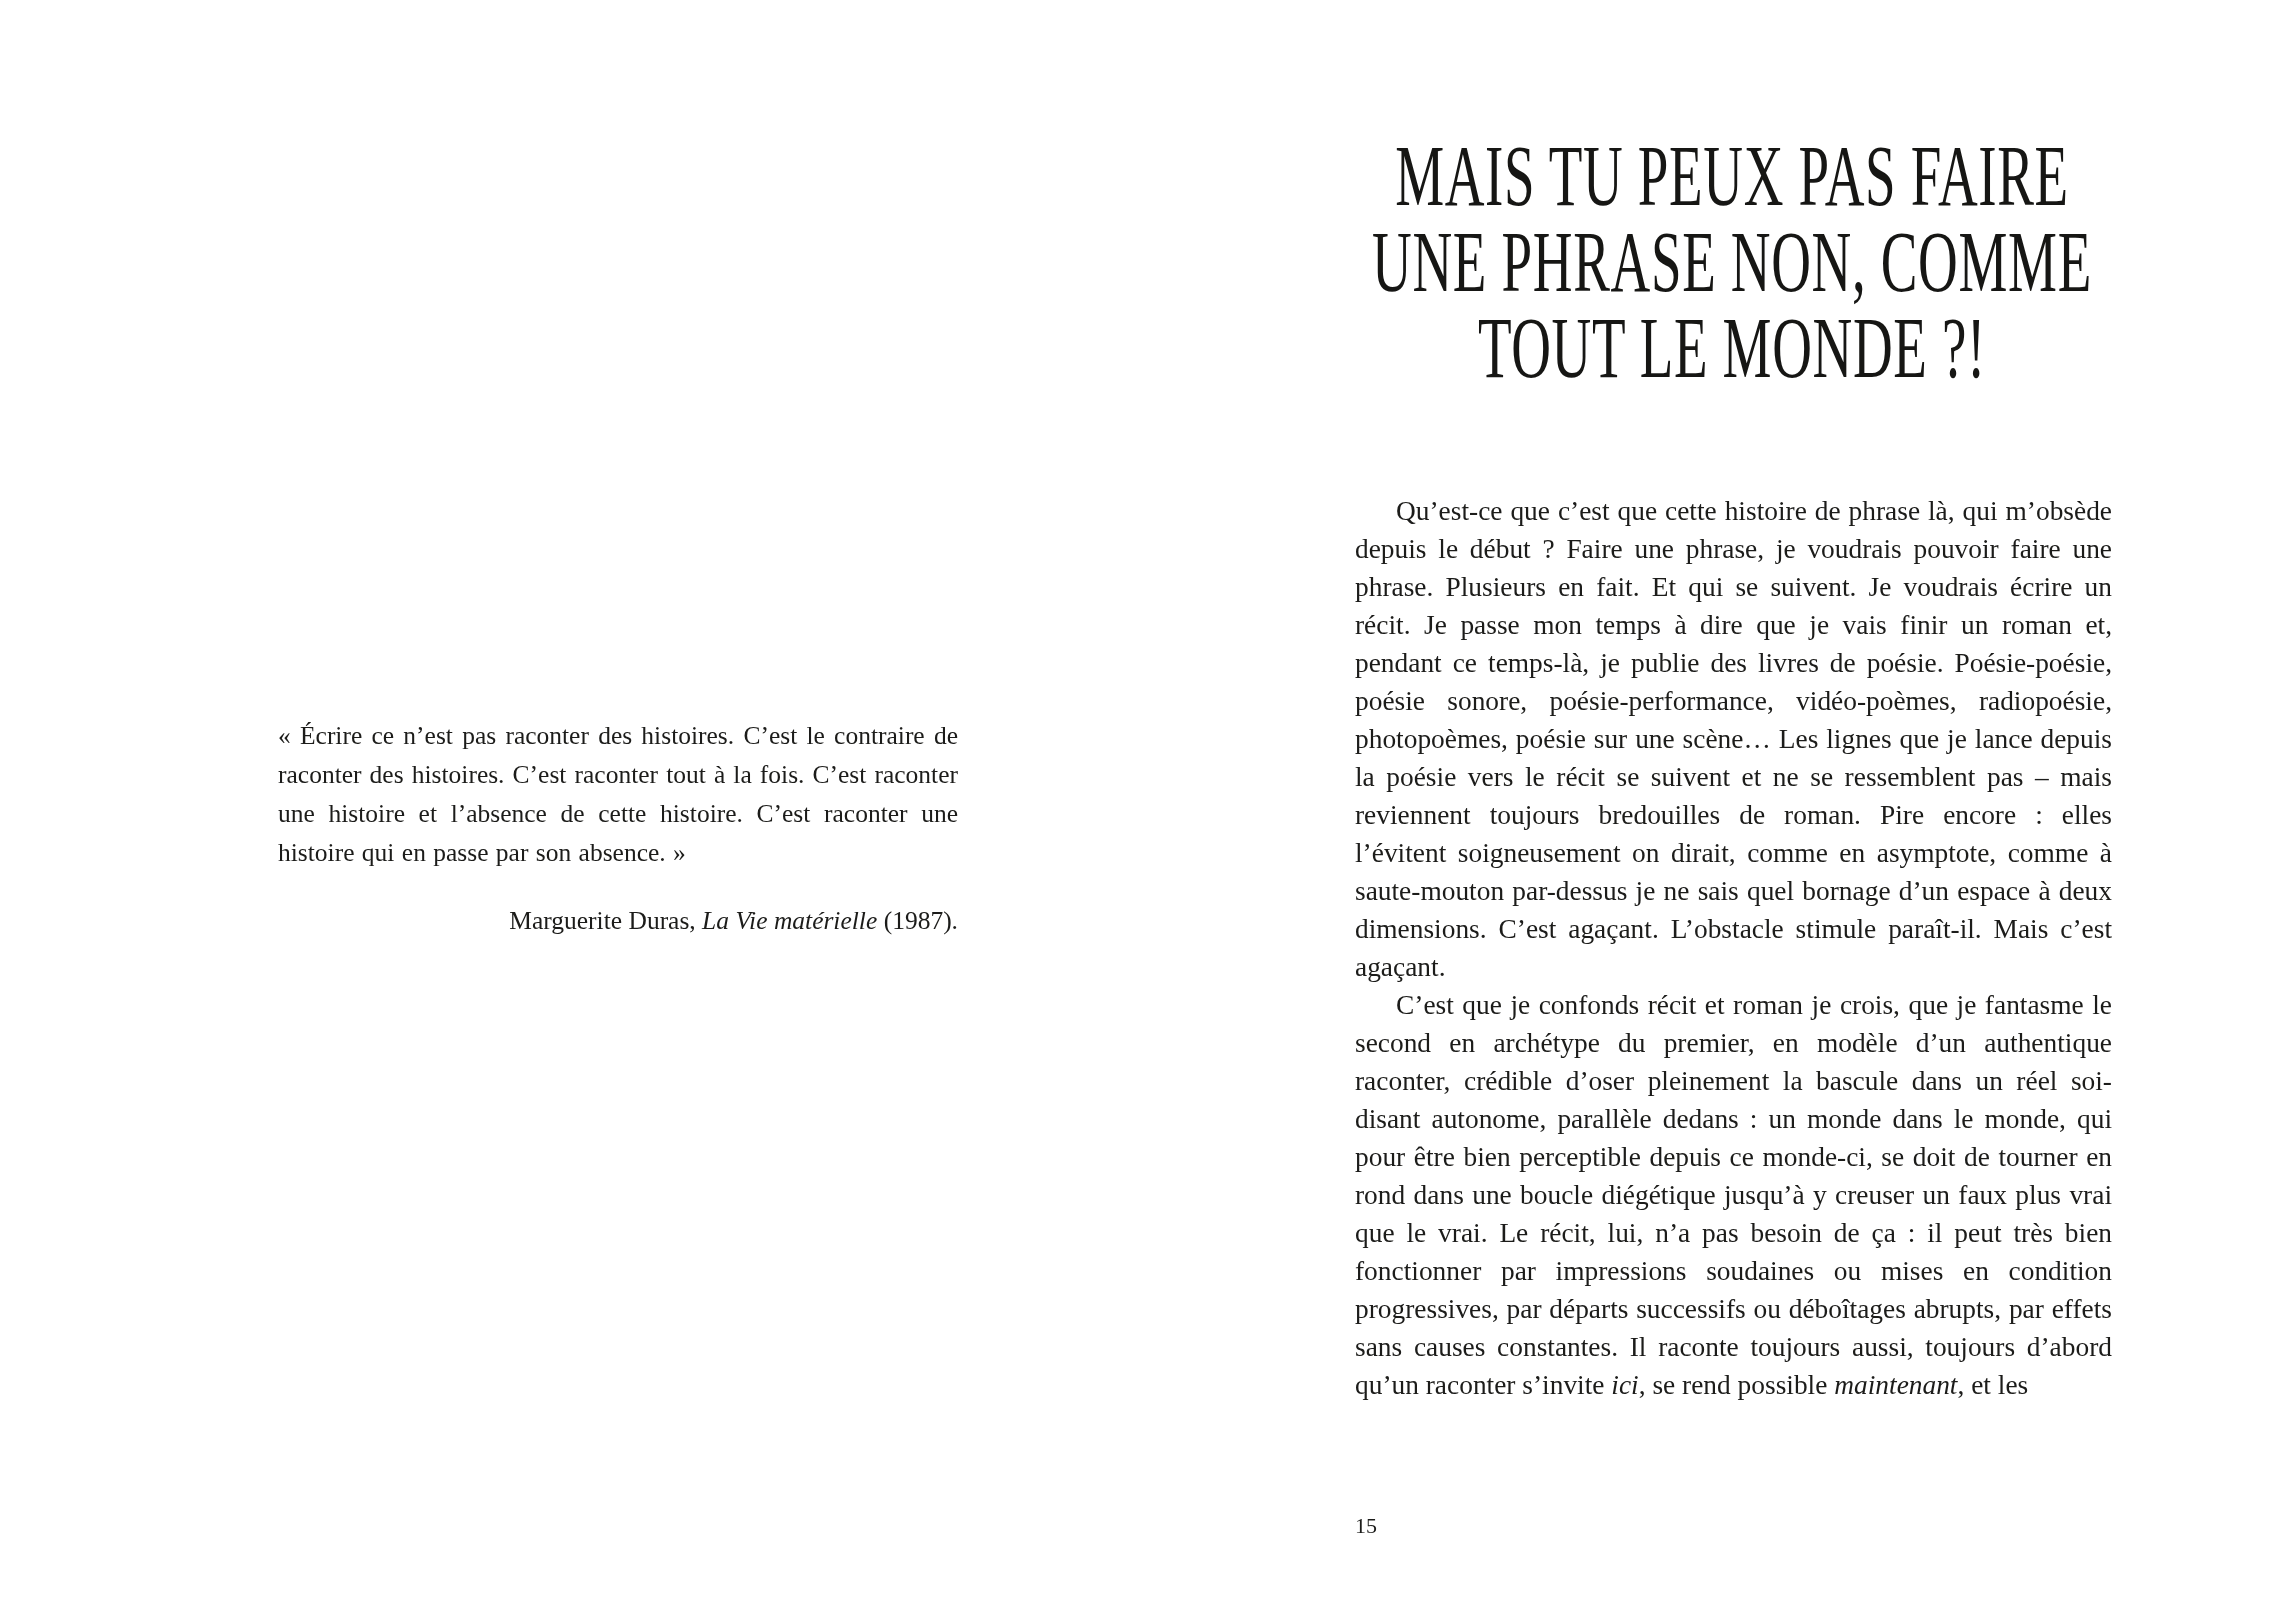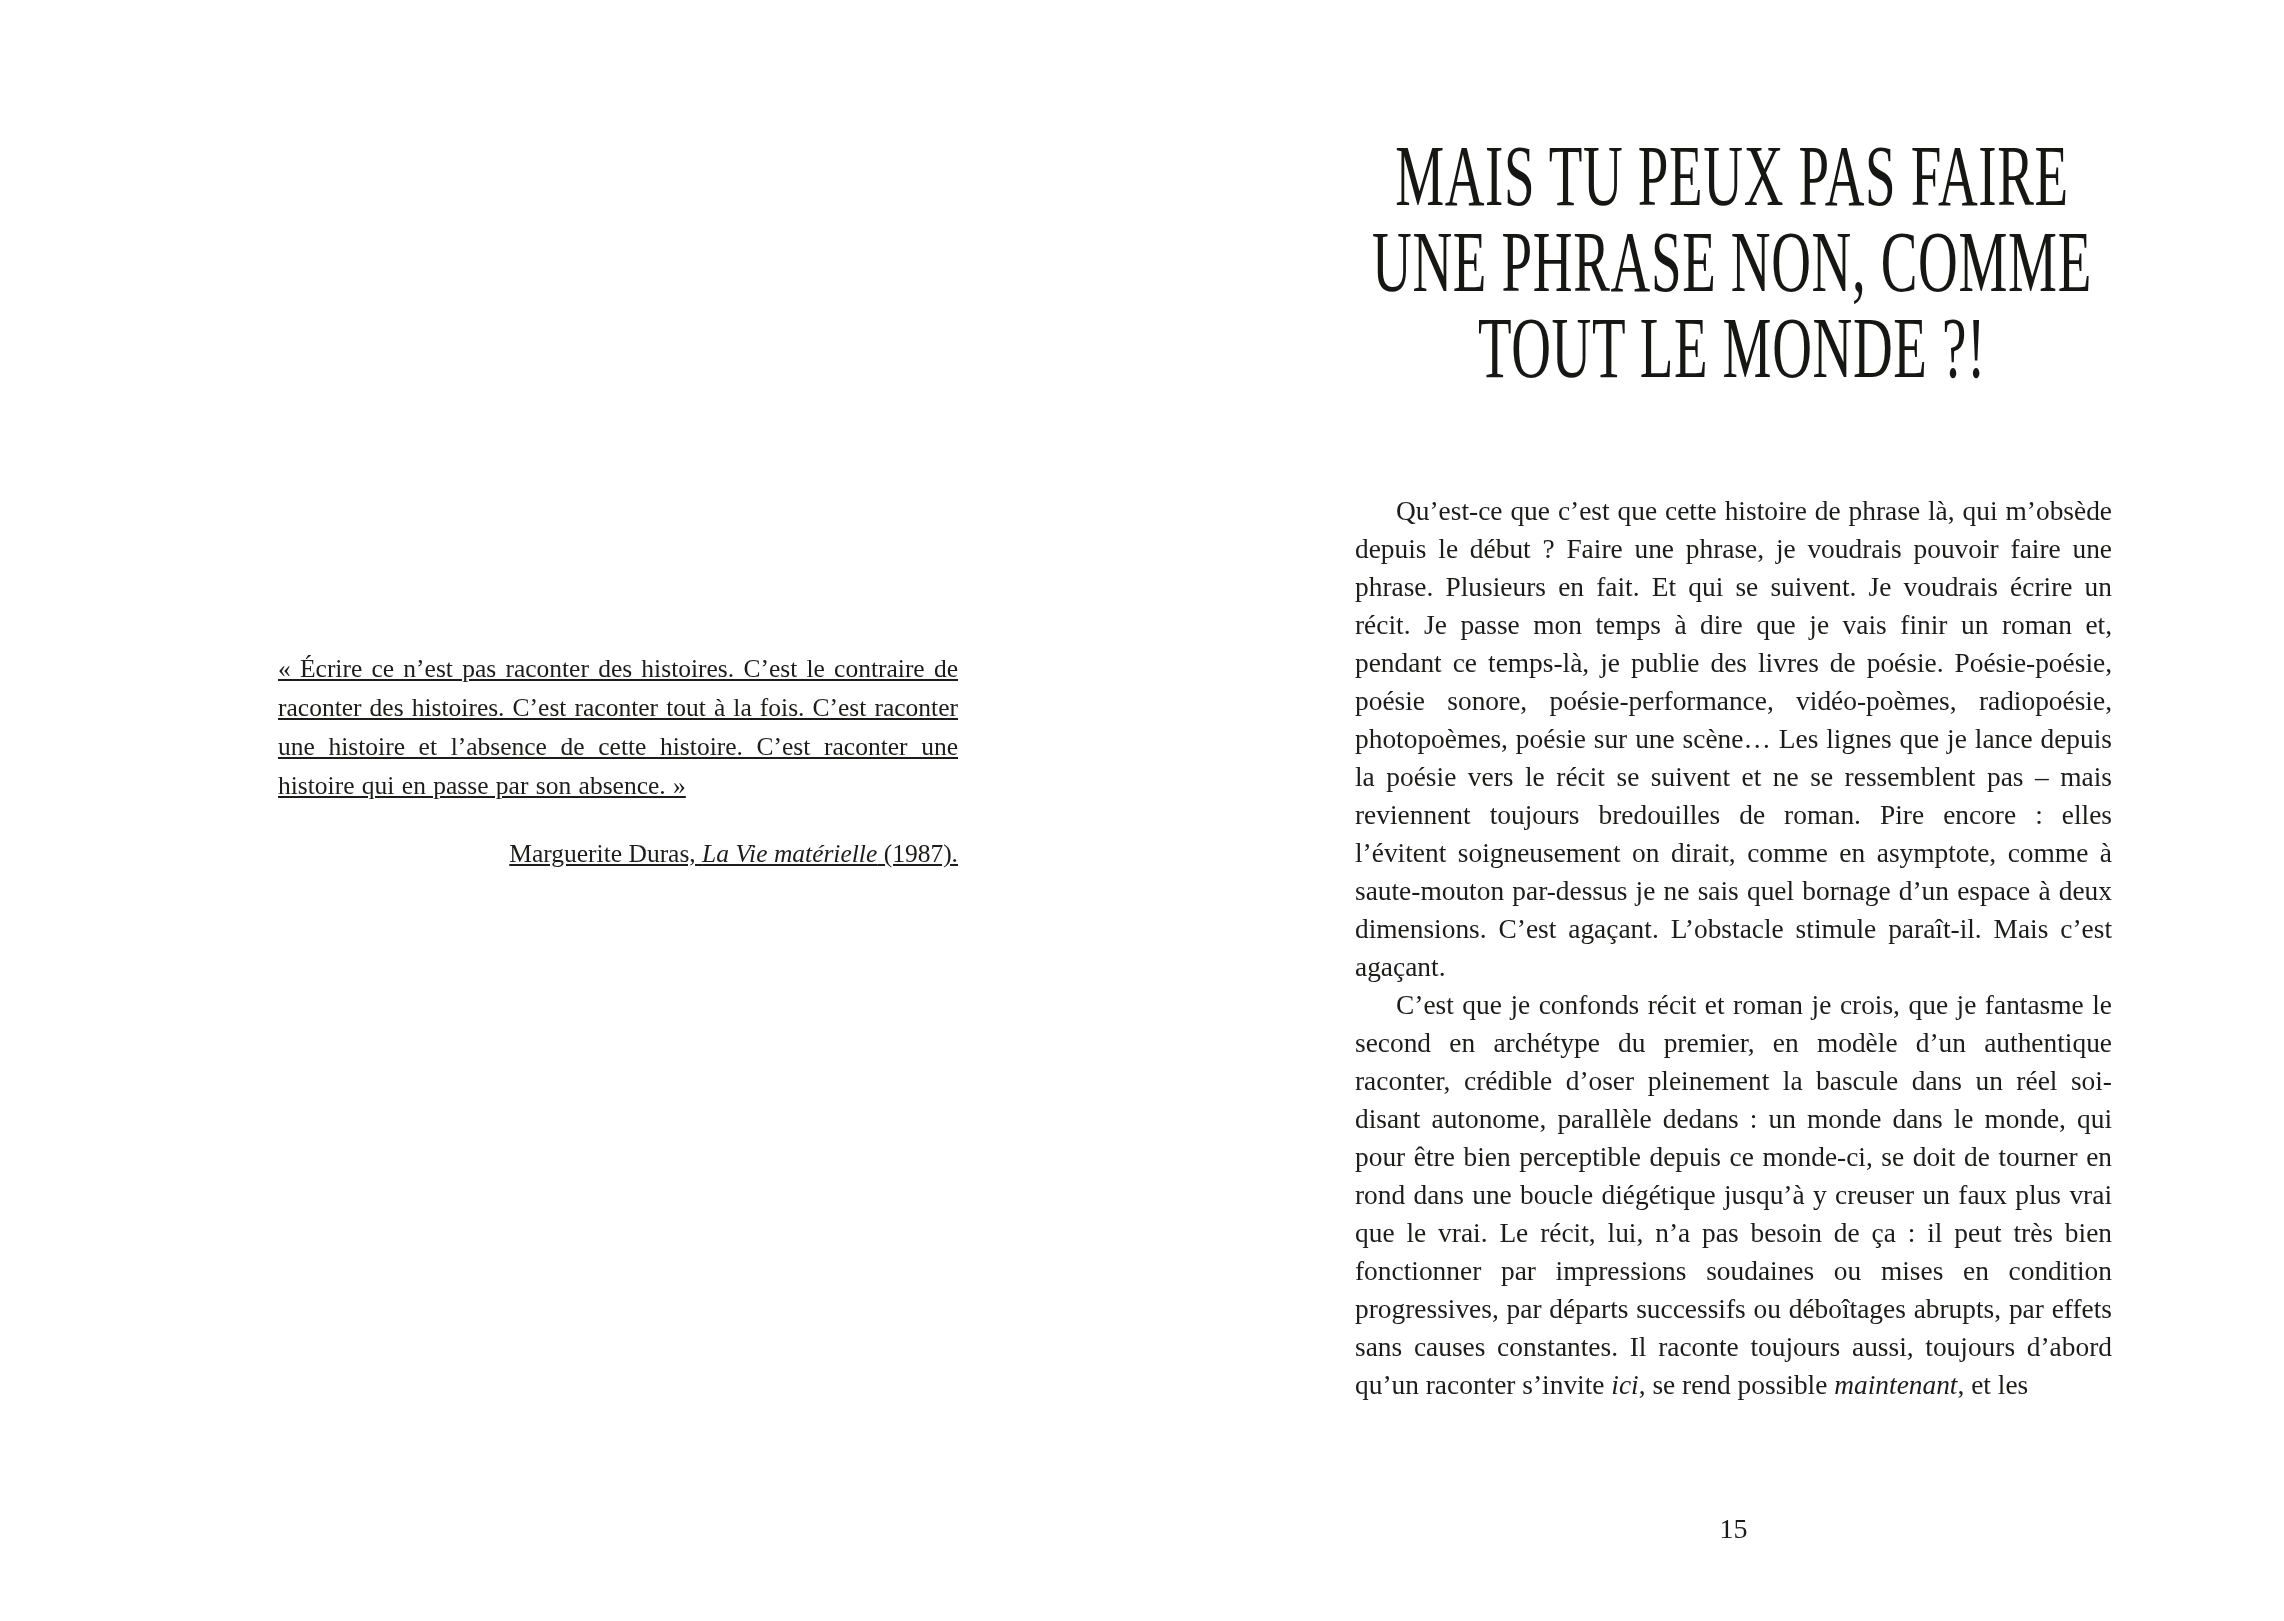--- a/index.html
+++ b/index.html
@@ -18,23 +18,22 @@
     left: 0; top: 0;
     width: 2285px;
     height: 1621px;
     background: #ffffff;
     overflow: hidden;
   }
   
   .epigraph {
     position: absolute;
     left: 278px;
-    top: 649px;
+    top: 716px;
     width: 680px;
-    text-decoration: underline;
   }
   .epigraph-quote {
     font-size: 25.5px;
     line-height: 39px;
     text-align: justify;
     word-spacing: 1px;
   }
   .epigraph-attribution {
     margin-top: 31px;
     font-size: 25.5px;
@@ -71,22 +70,21 @@
   }
   .body-text p {
     text-indent: 41px;
   }
   
   .page-number {
     position: absolute;
     left: 1355px;
     top: 1513px;
     width: 757px;
-    text-align: center;
-    font-size: 28px;
+    font-size: 22px;
   }
 </style>
 </head>
 <body>
 
 <div class="spread">
 
   <section>
     <figure class="epigraph">
       <blockquote class="epigraph-quote">« Écrire ce n’est pas raconter des histoires. C’est le contraire de raconter des histoires. C’est raconter tout à la fois. C’est raconter une histoire et l’absence de cette histoire. C’est raconter une histoire qui en passe par son absence. »</blockquote>

